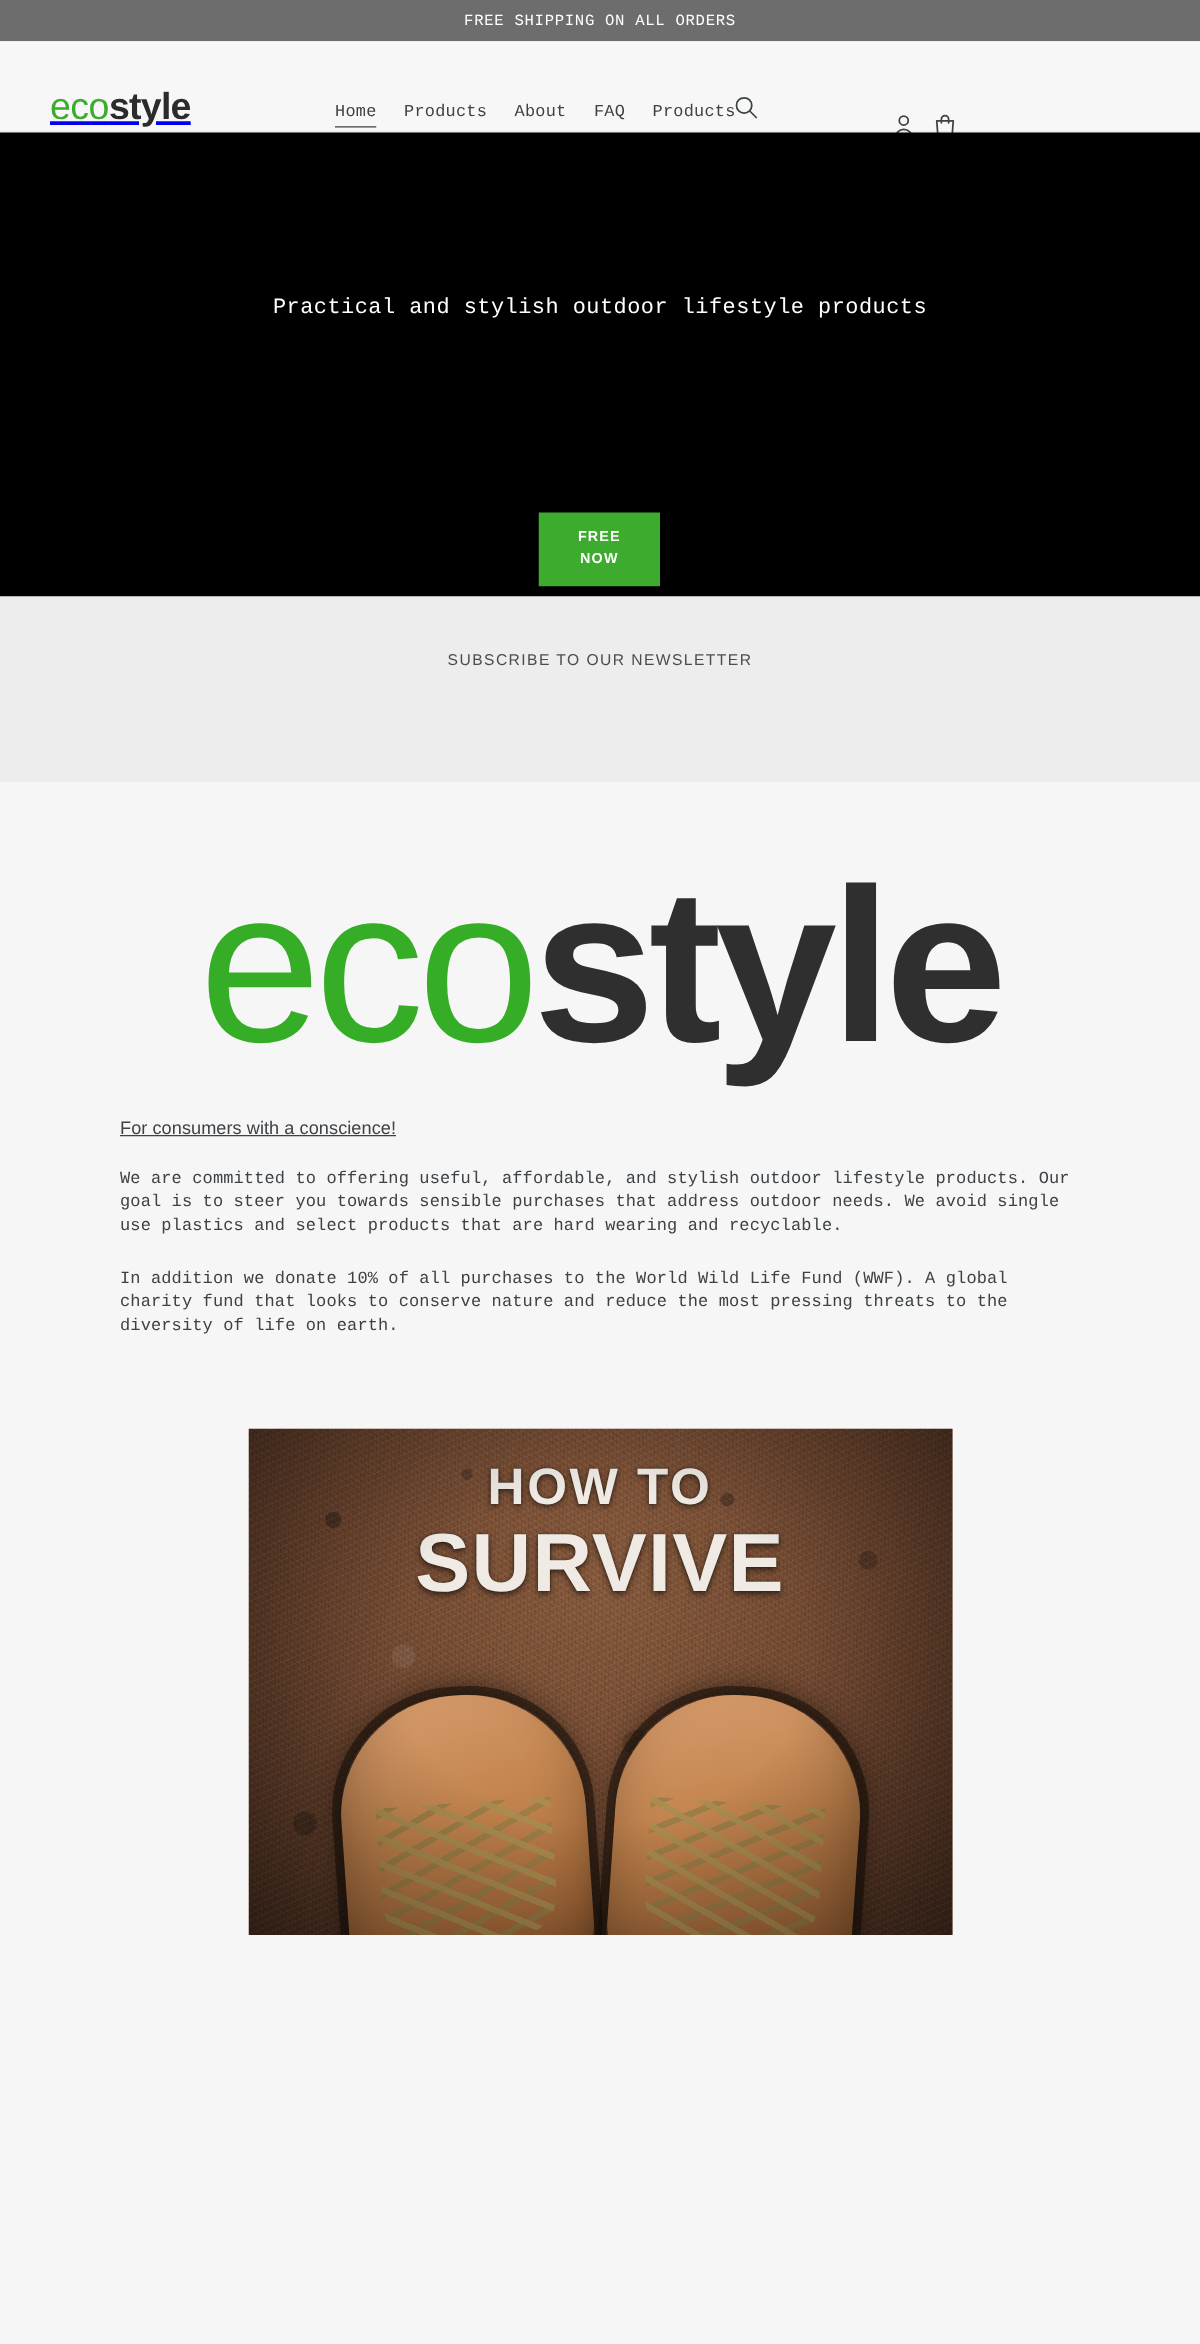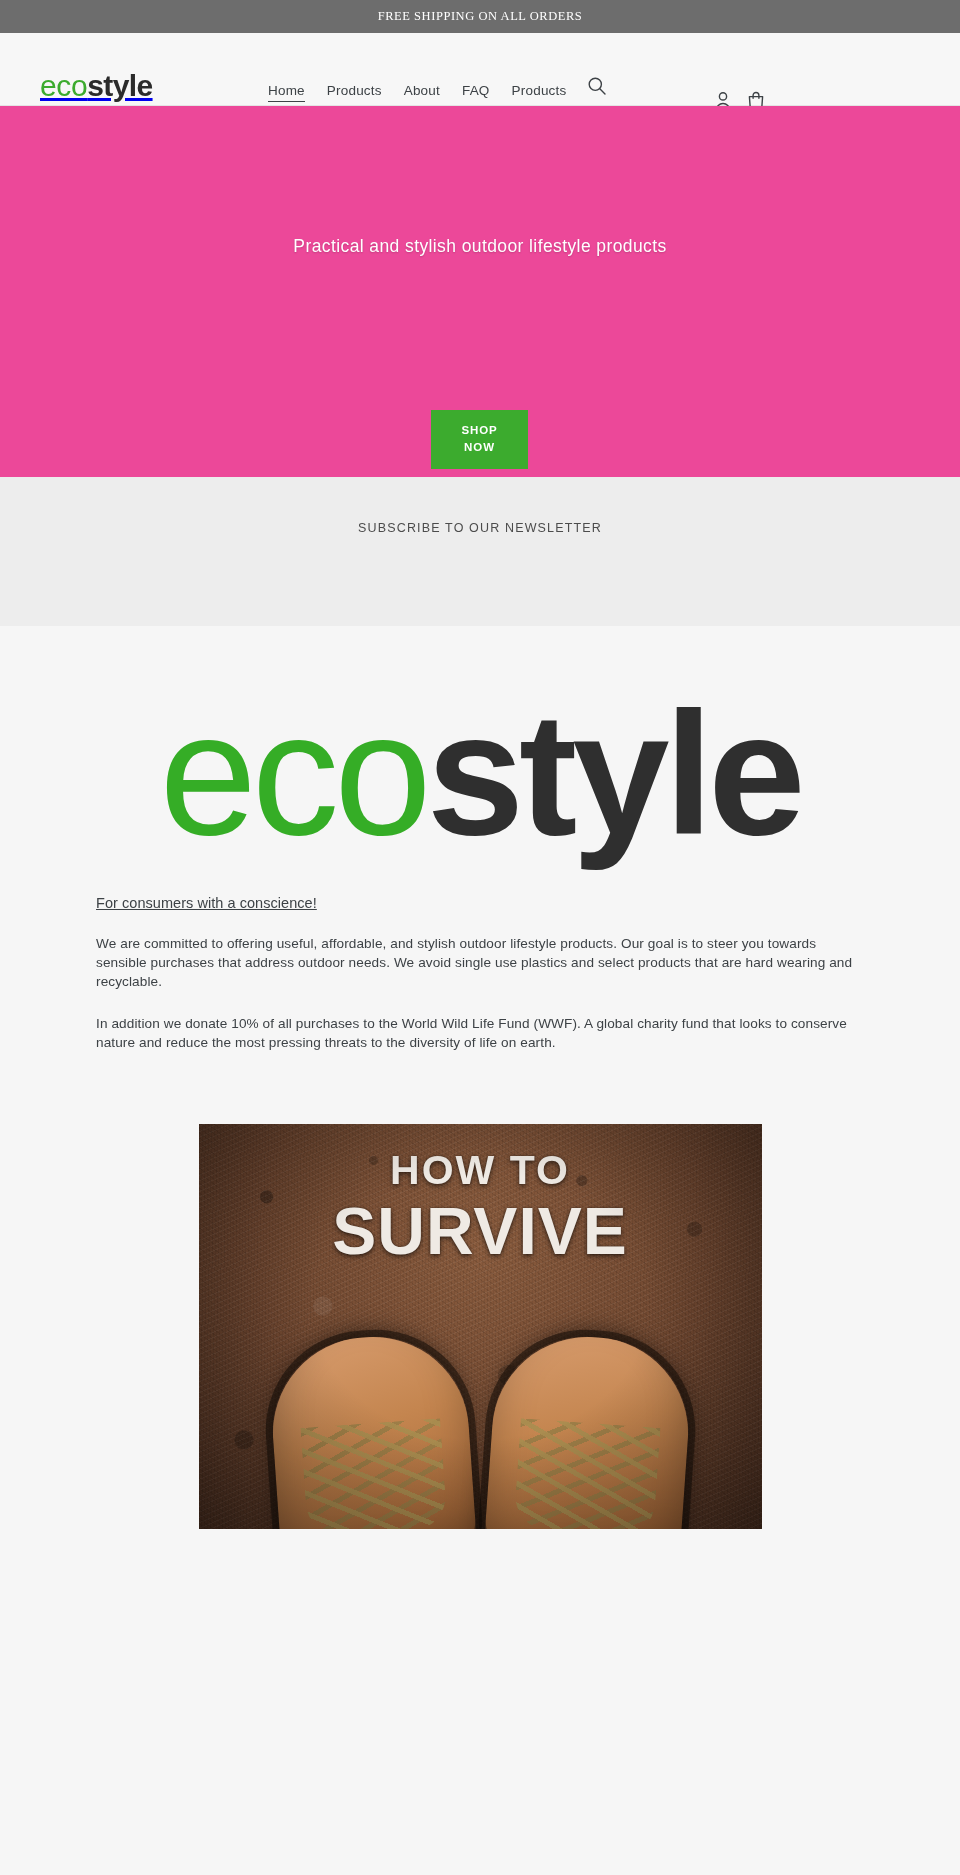--- a/index.html
+++ b/index.html
@@ -4,33 +4,33 @@
 <style>
   * { box-sizing: border-box; margin: 0; padding: 0; }
   html, body {
     width: 960px;
     background: #f6f6f6;
     font-family: "Liberation Sans", sans-serif;
     -webkit-font-smoothing: antialiased;
   }
   body { width: 960px; overflow-x: hidden; }
 
-  .mono { font-family: Liberation Sans, sans-serif; justify-content: center; }
+  .mono { font-family: Liberation Mono, monospace; justify-content: center; }
 
   
   .announce {
     height: 33px;
     background: #6d6d6d;
     color: #ffffff;
     display: flex;
     align-items: center;
     justify-content: center;
     font-size: 12.5px;
     letter-spacing: 0.55px;
-    font-family: Liberation Serif, serif;
+    font-family: Liberation Mono, monospace;
   }
 
   
   .header {
     position: relative;
     height: 73px;
     background: #f7f7f7;
     border-bottom: 1px solid #e4e4e4;
   }
   .logo {
@@ -91,21 +91,21 @@
     background: none; border: none;
     cursor: pointer;
     padding: 0;
   }
   .acct-btn { left: 713px; }
   .cart-btn { left: 746px; }
 
   
   .hero {
     height: 371px;
-    background: #ec4899;
+    background: #000000;
     position: relative;
     overflow: hidden;
   }
   .hero-text {
     position: absolute;
     top: 128px;
     left: 0; right: 0;
     text-align: center;
     color: #ffffff;
     font-size: 17.5px;
@@ -331,21 +331,21 @@
       <path d="M7.1 8.2V5.4a2.9 2.9 0 0 1 5.8 0v2.8" stroke="#3d4246" stroke-width="1.4" stroke-linecap="round"></path>
     </svg>
   </button>
 </header>
 
 <section class="hero">
   <div class="hero-text mono">
     <div>Practical and stylish outdoor lifestyle products</div>
   </div>
   <button class="hero-btn">
-    <span>SHOP</span><br>
+    <span>FREE</span><br>
     <span>NOW</span>
   </button>
 </section>
 
 <section class="newsletter">
   <div class="nl-title">SUBSCRIBE TO OUR NEWSLETTER</div>
 </section>
 
 <main class="main">
 

